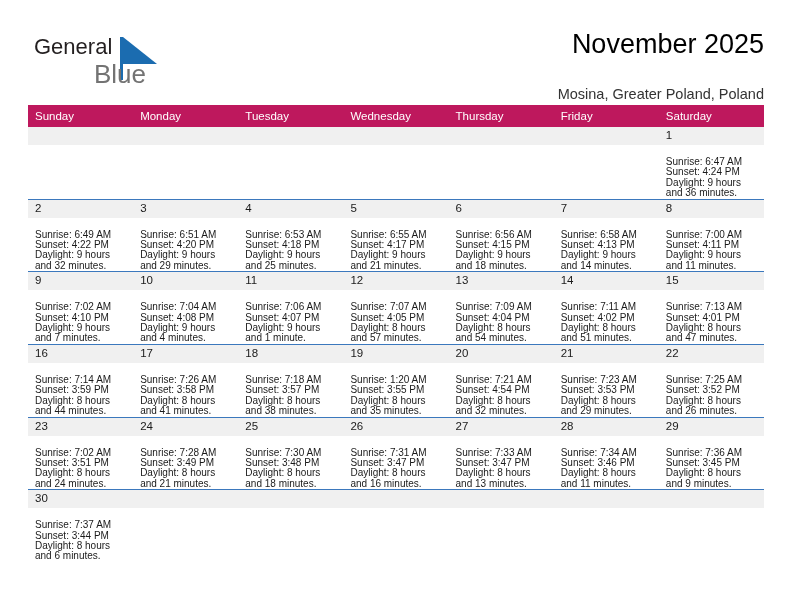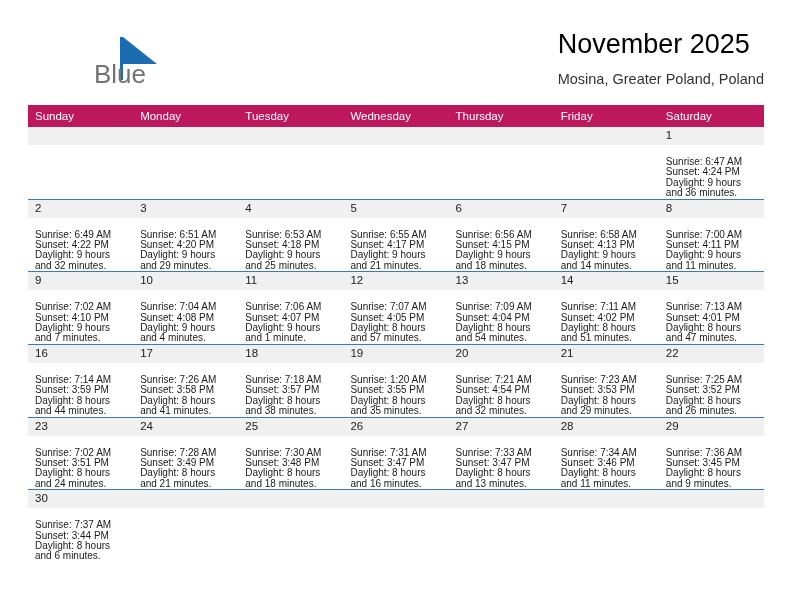--- a/index.html
+++ b/index.html
@@ -58,33 +58,33 @@
     left: 86px;
     top: 0px;
     width: 42px;
     height: 46px;
   }
 
   .title-block {
     position: absolute;
     right: 0;
     top: 0;
-    text-align: left;
+    text-align: right;
   }
   .cal-title {
     font-size: 27px;
     color: #000000;
     line-height: 32px;
     white-space: nowrap;
   }
   .cal-subtitle {
     font-size: 14.5px;
     color: #333333;
     line-height: 20px;
-    margin-top: 9px;
+    margin-top: 24px;
     white-space: nowrap;
   }
 
   
   .calendar {
     position: absolute;
     left: 28px;
     top: 105px;
     width: 736px;
     border-collapse: collapse;
@@ -141,20 +141,21 @@
   }
 </style>
 </head>
 <body>
 
 <div class="page">
 
   <div class="header">
 
     <div class="logo">
+      <span class="logo-general">General</span>
       <span class="logo-mark">
         <svg width="42" height="46" viewBox="0 0 42 46" xmlns="http://www.w3.org/2000/svg">
           <polygon points="3,3 3,30 37,30" fill="#1b6cb0"></polygon>
           <rect x="0" y="3" width="3" height="43" fill="#1b6cb0"></rect>
         </svg>
       </span>
       <span class="logo-blue">Blue</span>
     </div>
 
     <div class="title-block">

